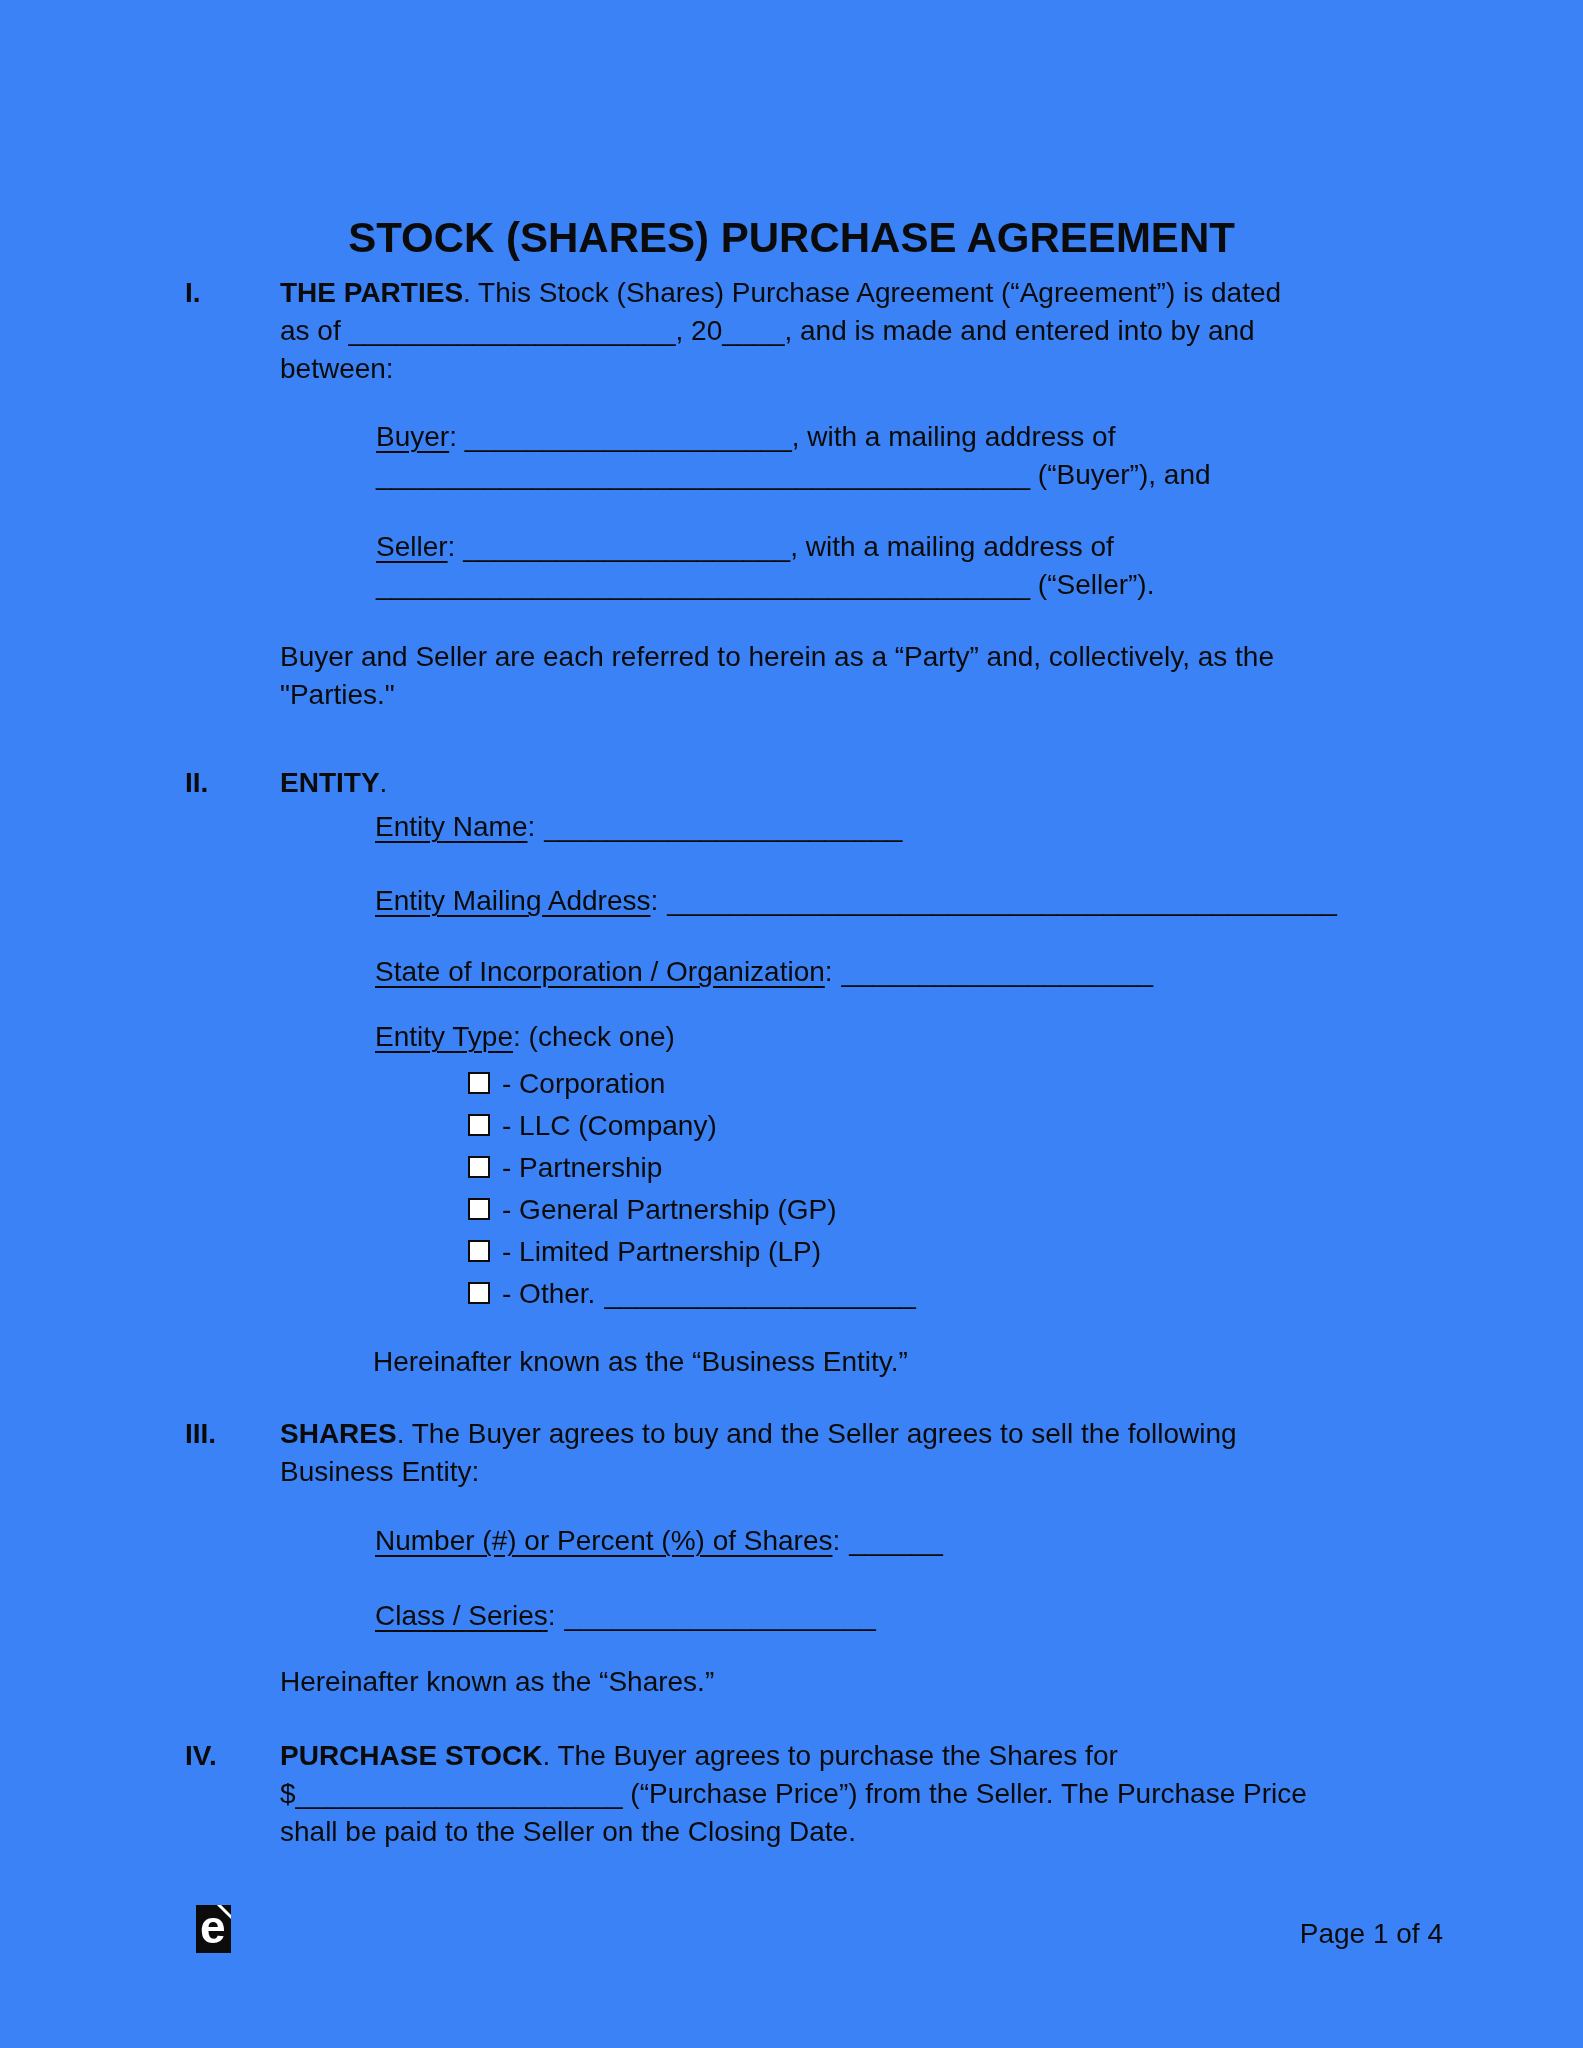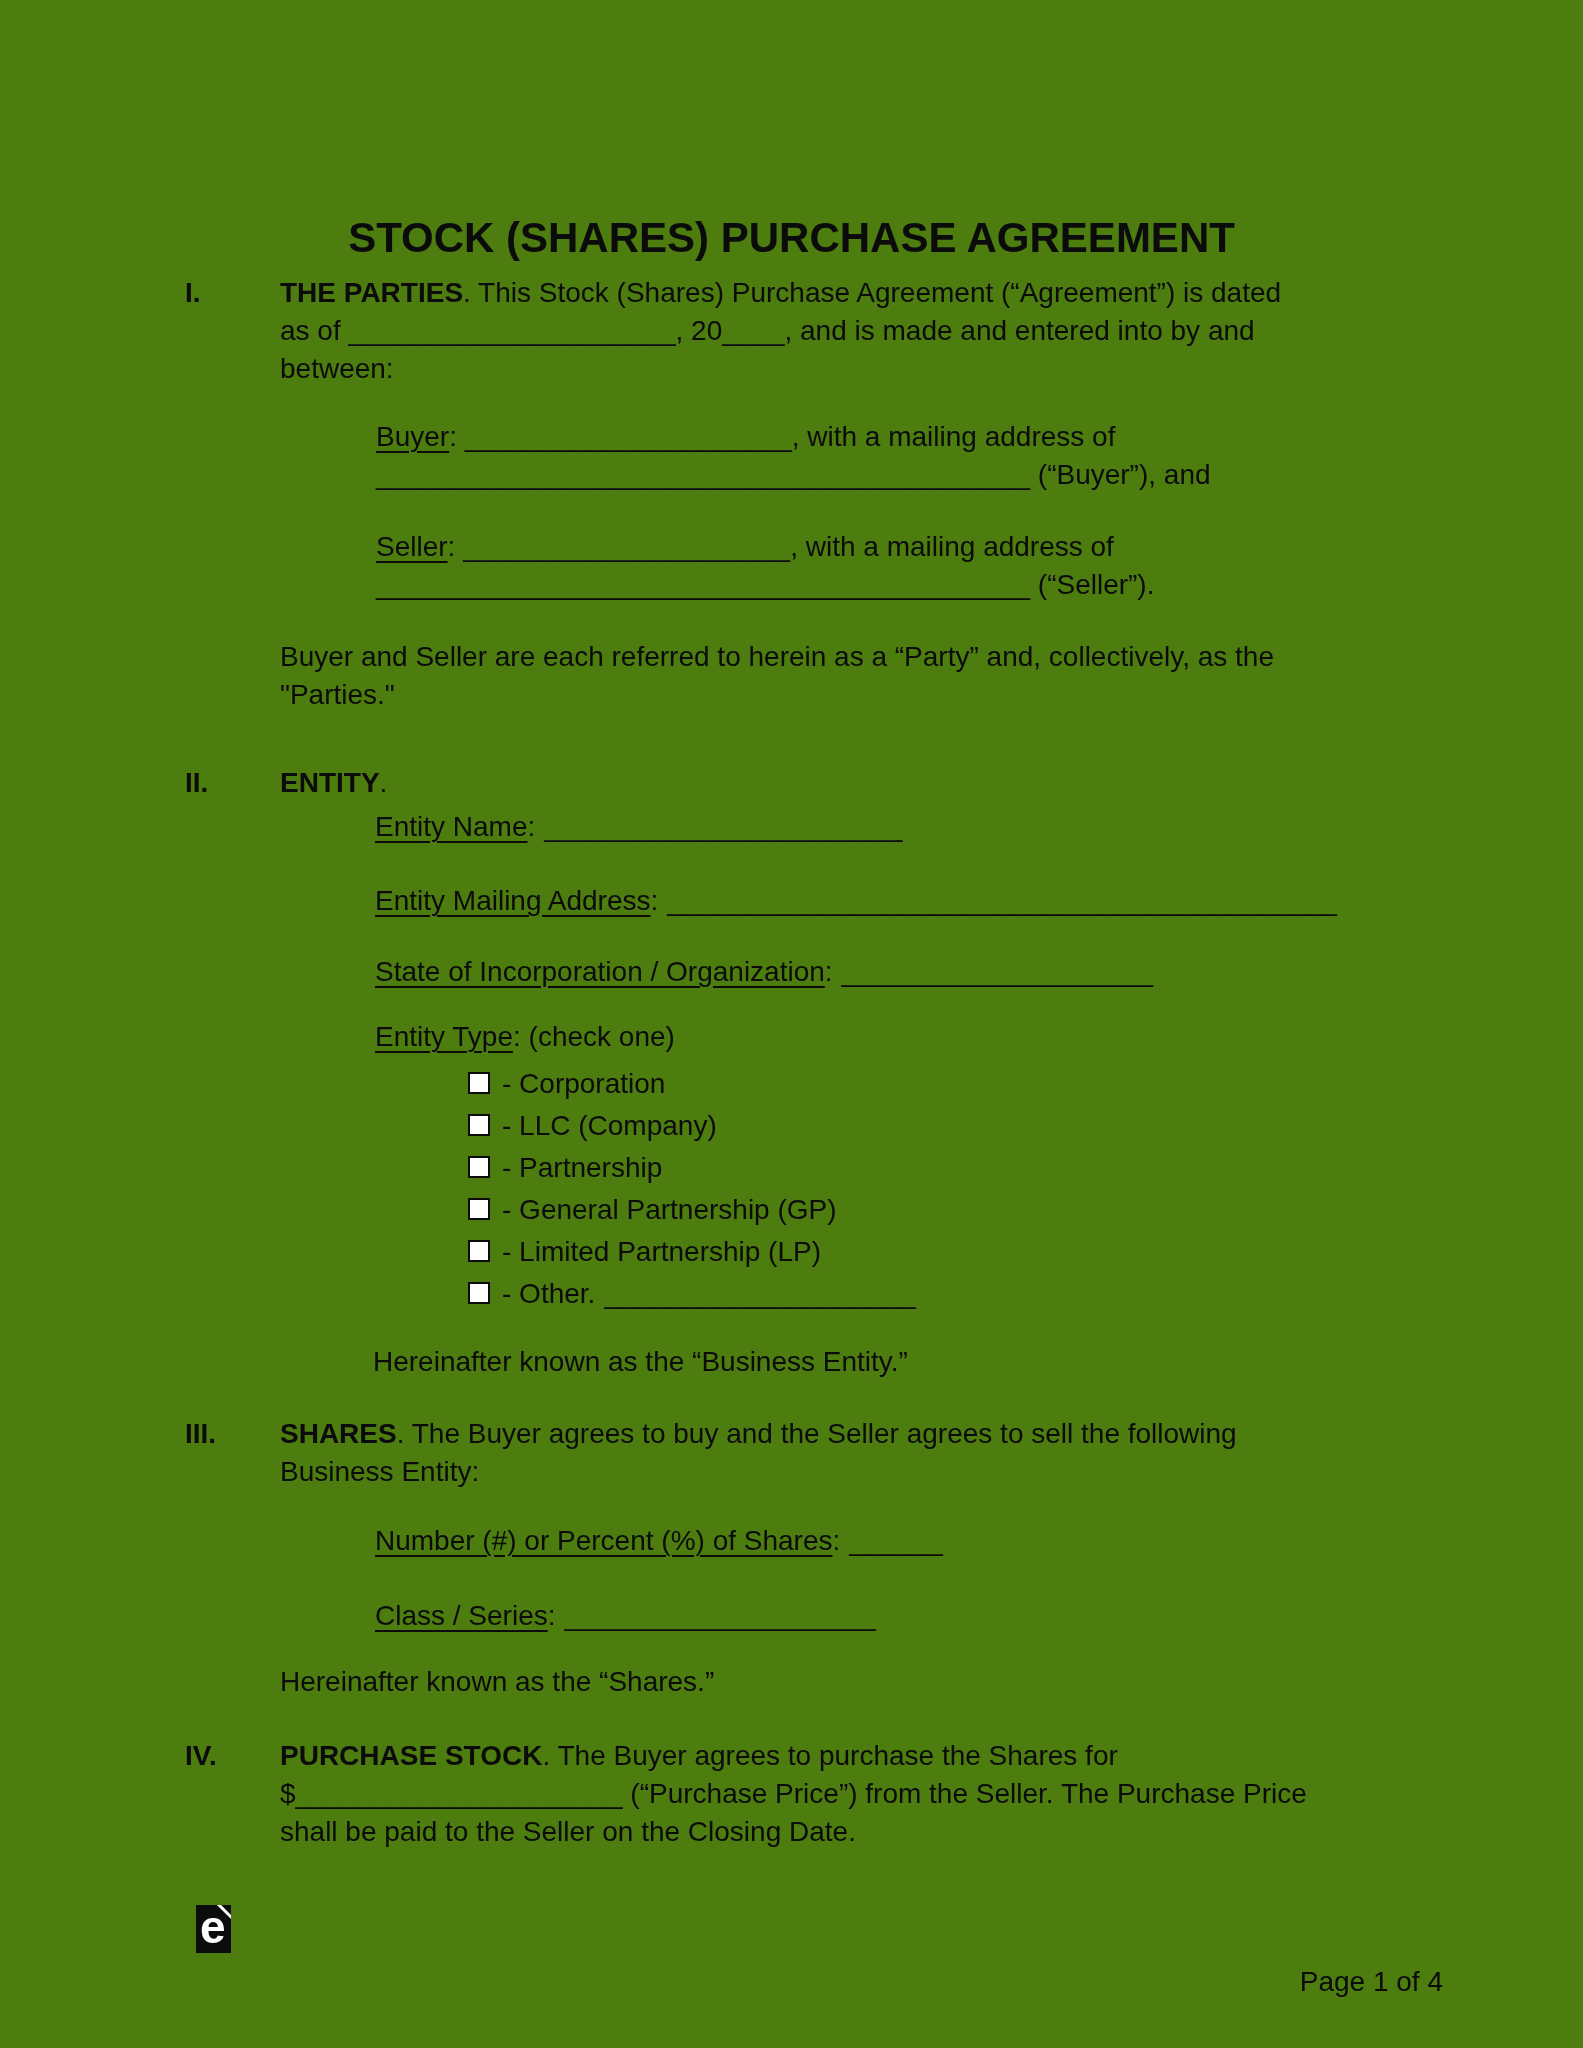--- a/index.html
+++ b/index.html
@@ -1,32 +1,32 @@
 <!DOCTYPE html>
 <html><head>
 <meta charset="utf-8">
 <style>
   html,body{margin:0;padding:0;background:#ffffff;}
   body{font-family:"Liberation Sans","DejaVu Sans",sans-serif;color:#0b0b0b;}
-  .page{position:relative;width:1583px;height:2048px;background:#4d7c0f;overflow:hidden;
+  .page{position:relative;width:1583px;height:2048px;background:#3b82f6;overflow:hidden;
         font-size:28px;line-height:38px;}
   .abs{position:absolute;white-space:nowrap;}
   .b{font-weight:bold;}
   .u{text-decoration:underline;text-decoration-thickness:2px;text-underline-offset:5px;}
   .title{position:absolute;left:0;top:185px;width:100%;text-align:center;
          font-size:42px;line-height:50px;font-weight:bold;white-space:nowrap;}
   .blank{margin-left:9px;}
   .cline{height:42px;line-height:42px;}
   .cb{display:inline-block;width:18px;height:18px;border:2px solid #0b0b0b;
       margin-right:12px;vertical-align:-1px;background:#fff;}
   .logo{position:absolute;left:196px;top:1905px;width:35px;height:48px;}
   .logo svg{position:absolute;left:0;top:0;}
   .logo .letter{position:absolute;left:4px;top:-1px;width:31px;color:#ffffff;
         font-size:46px;line-height:46px;font-weight:bold;}
-  .pagenum{position:absolute;right:140px;top:1915px;white-space:nowrap;margin-top:48px;}
+  .pagenum{position:absolute;right:140px;top:1915px;white-space:nowrap;}
 </style>
 </head>
 <body>
 
 <div class="page">
 
   <h1 class="title">STOCK (SHARES) PURCHASE AGREEMENT</h1>
 
   <div class="abs b" style="left:185px;top:274px">I.</div>
   <div class="abs" style="left:280px;top:274px">

